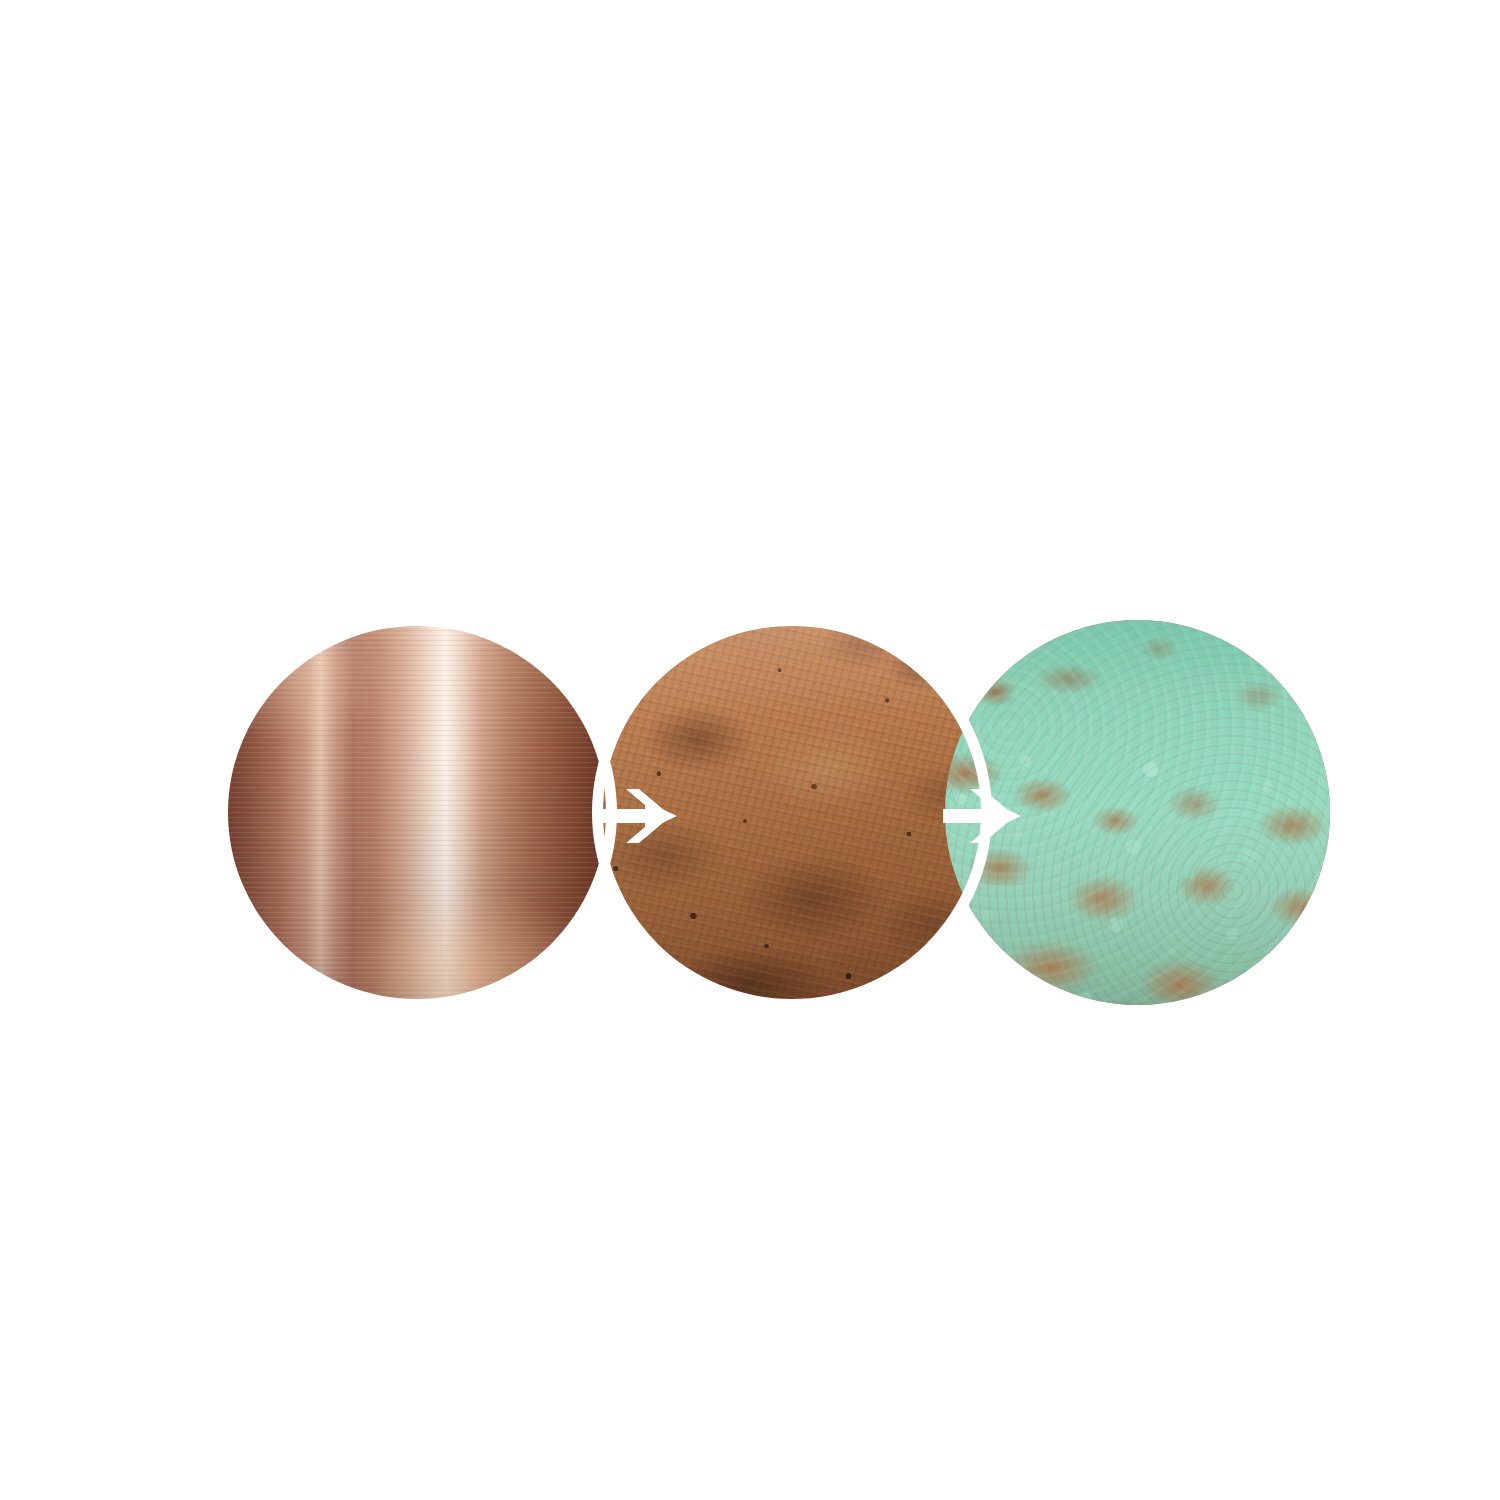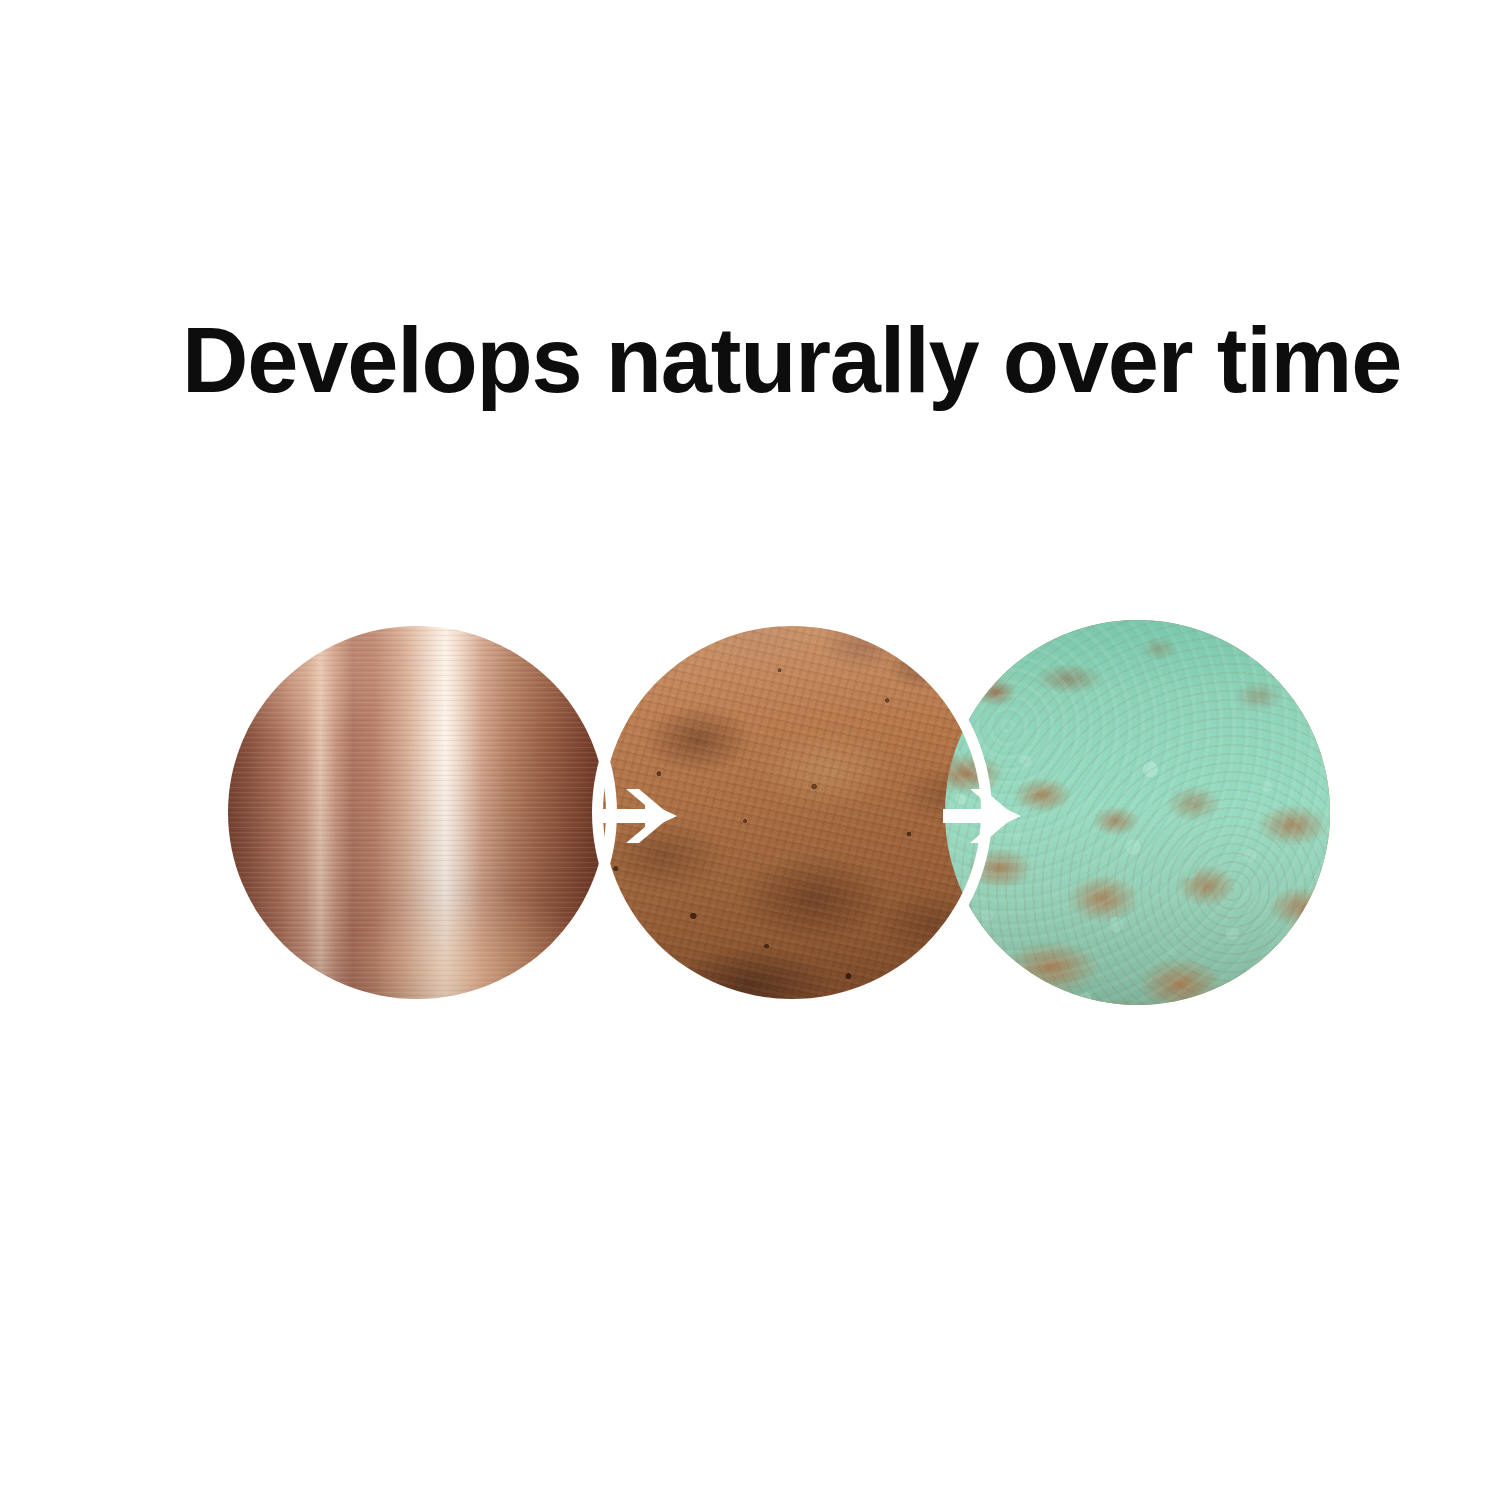--- a/index.html
+++ b/index.html
@@ -285,21 +285,20 @@
     pointer-events: none;
   }
   #gap-ring-1 { left: -8px; }
   #gap-ring-2 { left: 367px; }
 </style>
 </head>
 <body>
 
 <div class="slide">
 
-  <h1 class="title">Develops naturally over time</h1>
 
   <div class="stage">
 
     <div class="circle" id="circle-copper">
       <div class="tex copper-base"></div>
       <div class="tex copper-vert"></div>
       <div class="tex copper-brush"></div>
       <div class="tex copper-bloom"></div>
     </div>
 

